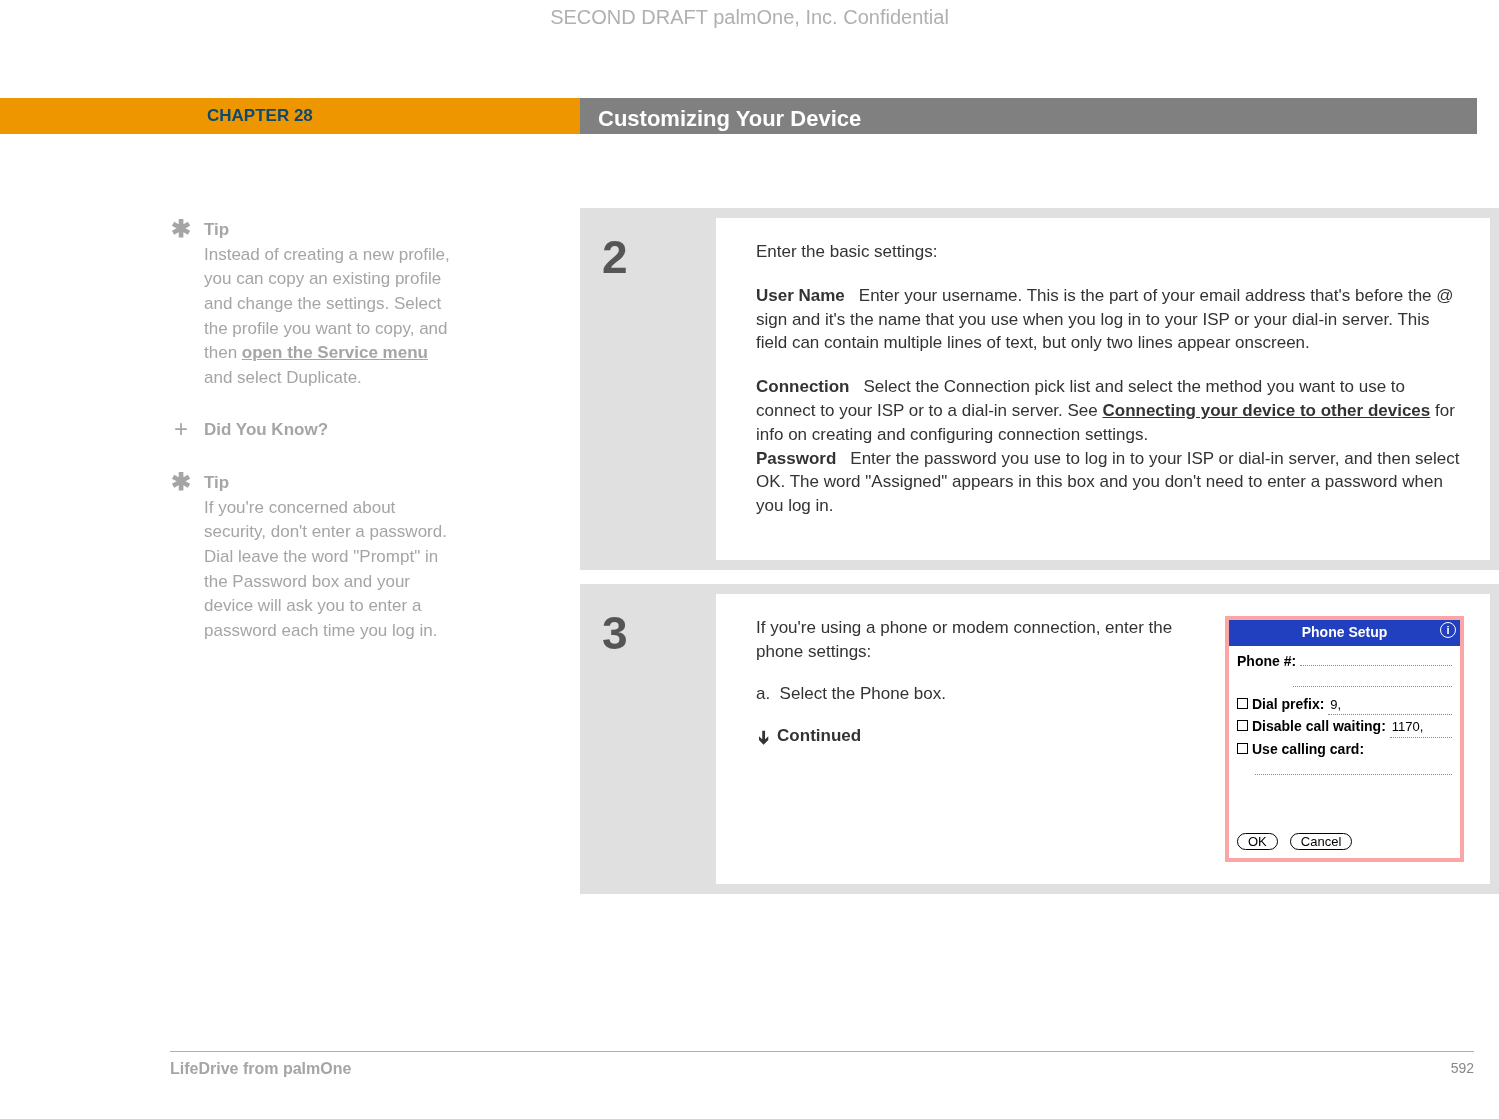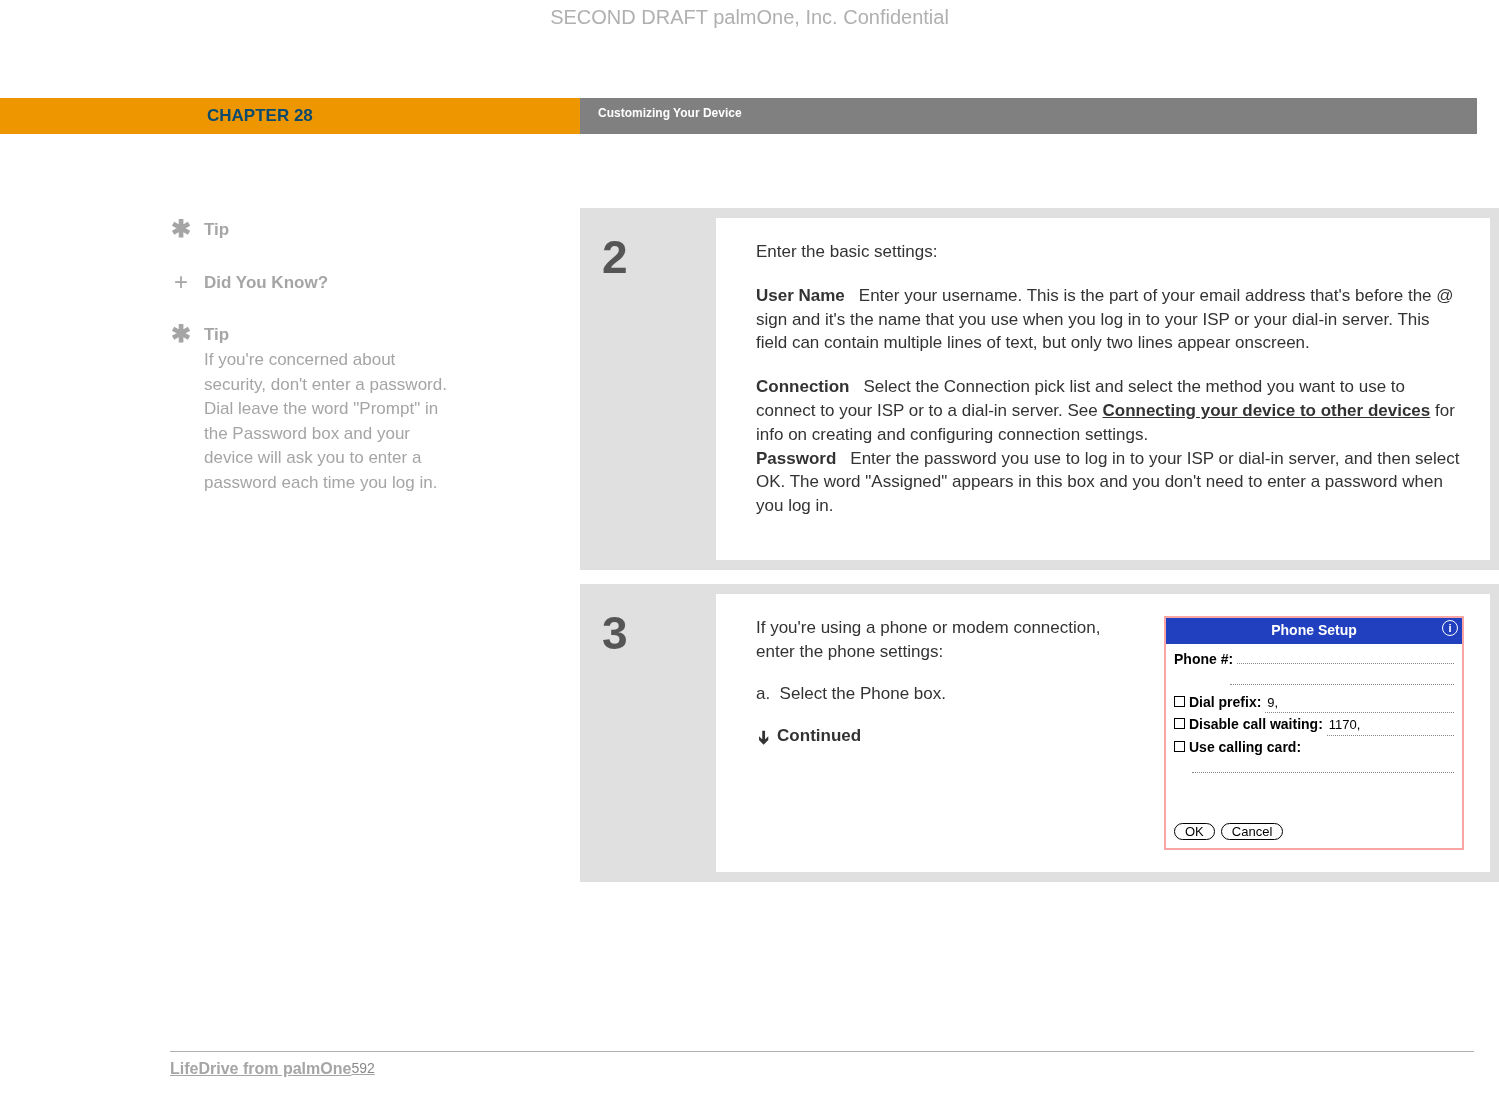--- a/index.html
+++ b/index.html
@@ -38,21 +38,21 @@
     font-weight: bold;
     font-size: 17px;
     padding: 8px 0 0 0;
     width: 373px;
   }
   .chapter-title {
     flex: 1;
     background: #808080;
     color: #fff;
     font-weight: bold;
-    font-size: 12px;
+    font-size: 22px;
     padding: 8px 0 0 18px;
   }
   .chapter-bar-right { width: 22px; background:#fff; }
 
   .sidebar {
     position: absolute;
     top: 218px;
     left: 170px;
     width: 290px;
     color: #a5a5a5;
@@ -113,22 +113,22 @@
   .field-label { font-weight: bold; margin-right: 14px; }
   .inline-link { font-weight: bold; text-decoration: underline; color:#333; }
 
   .step3-flex { display: flex; gap: 22px; }
   .step3-text { flex: 1; }
   .sub-a { margin: 18px 0; }
   .continued { font-weight: bold; }
   .continued-arrow { display:inline-block; transform: rotate(90deg); margin-right:6px; font-weight:bold; font-size:18px; position:relative; top:2px;}
   
   .palm-dialog {
-    width: 300px;
-    border: 2px solid #fca5a5;
+    width: 239px;
+    border: 4px solid #fca5a5;
     background:#fff;
     font-family: Arial, sans-serif;
     font-size: 14px;
   }
   .palm-title {
     background:#2040c0;
     color:#fff;
     font-weight:bold;
     text-align:center;
     padding:3px 0;
@@ -144,65 +144,67 @@
   .palm-body { padding: 6px 8px 8px 8px; color:#000; }
   .palm-row { display:flex; align-items:baseline; margin-bottom:2px; }
   .palm-label { font-weight:bold; margin-right:4px; white-space:nowrap; }
   .palm-field { flex:1; border-bottom:1px dotted #888; min-height:14px; font-size:13px; padding-left:2px;}
   .palm-checkbox {
     display:inline-block; width:11px; height:11px;
     border:1px solid #000; margin-right:4px;
     vertical-align:middle;
   }
   .palm-spacer { height: 40px; }
-  .palm-buttons { display:flex; gap:6px; margin-top:8px; }
+  .palm-buttons { display:flex; gap:12px; margin-top:16px; }
   .palm-btn {
     border:1px solid #000;
     border-radius: 9px;
     background:#fff;
     padding:0 10px;
     font-size:13px;
     font-family: Arial;
   }
 
   .footer-rule {
     position:absolute;
     left:170px; right:25px;
     top: 1051px;
     height:1px; background:#b0b0b0;
   }
   .footer {
     position:absolute;
     left:170px; right:25px;
     top: 1060px;
     display:flex;
-    justify-content:flex-start;
+    justify-content:space-between;
     color:#a5a5a5;
     font-size:16px;
     font-weight:bold;
-    text-decoration:underline;
   }
   .page-num { font-weight: normal; font-size:14px; color:#888; }
 </style>
 </head>
 <body>
 
 <div class="confidential">SECOND DRAFT palmOne, Inc.  Confidential</div>
 
 <div class="chapter-bar">
   <div class="chapter-left"></div>
   <div class="chapter-label">CHAPTER 28</div>
   <div class="chapter-title">Customizing Your Device</div>
   <div class="chapter-bar-right"></div>
 </div>
 
 <div class="sidebar">
   <div class="side-item">
     <div class="side-icon asterisk-icon">✱</div>
     <div class="side-heading">Tip</div>
+    <div class="side-body">
+      <span>Instead of creating a new profile, you can copy an existing profile and change the settings. Select the profile you want to copy, and then </span><a class="side-link">open the Service menu</a><span> and select Duplicate.</span>
+    </div>
   </div>
 
   <div class="side-item">
     <div class="side-icon">+</div>
     <div class="side-heading">Did You Know?</div>
   </div>
 
   <div class="side-item">
     <div class="side-icon asterisk-icon">✱</div>
     <div class="side-heading">Tip</div>

